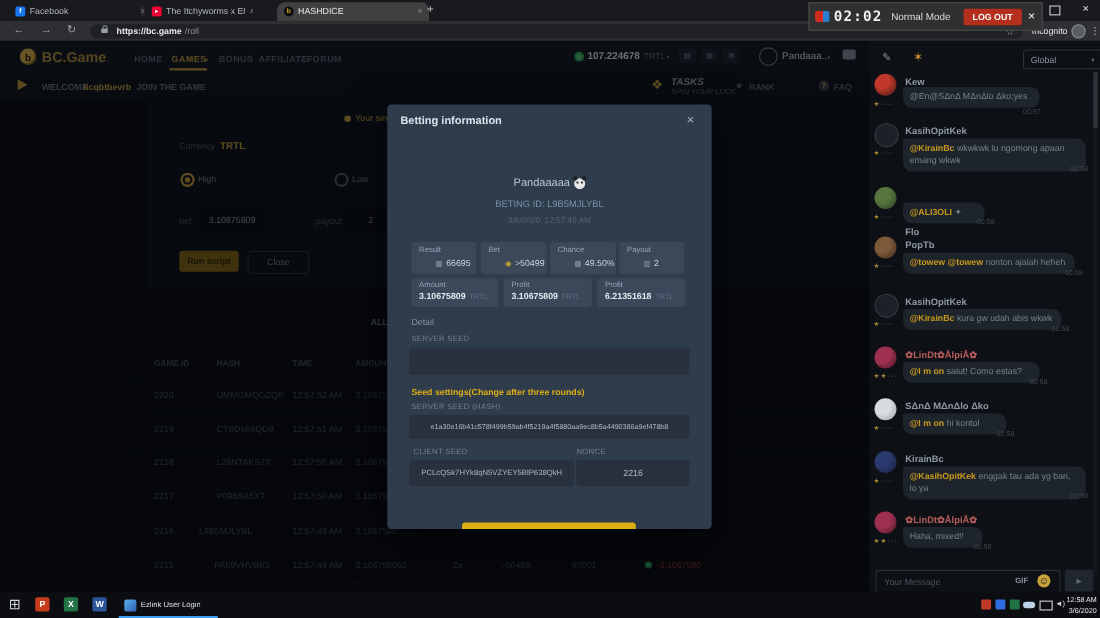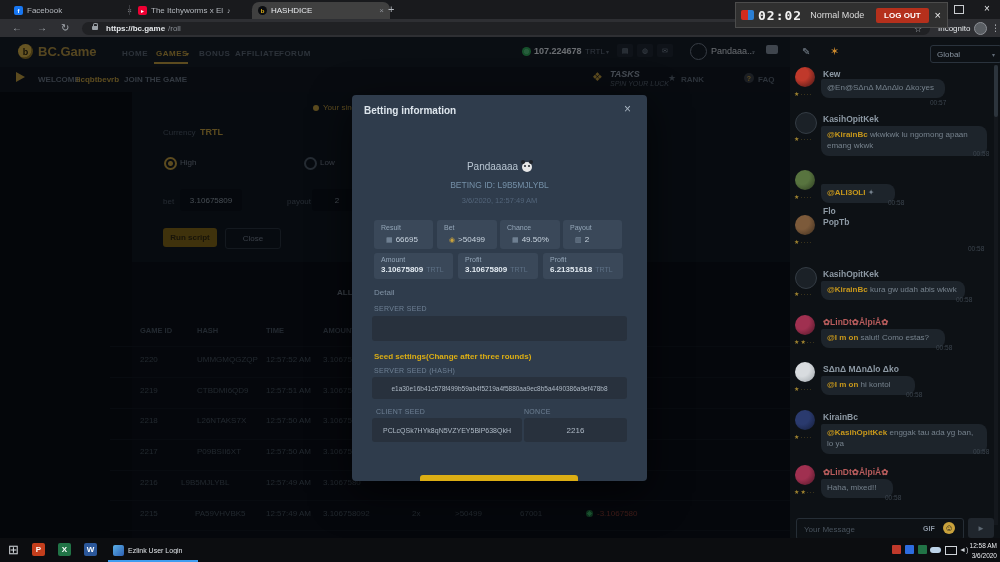--- a/index.html
+++ b/index.html
@@ -107,21 +107,21 @@
     font-size:10px;color:#b9c6d2;}
   .panda{width:10px;height:10px;background:#e8e8e8;border-radius:50%;position:relative;}
   .panda::before{content:"";position:absolute;top:-2px;left:-1px;width:4px;height:4px;background:#20242a;
     border-radius:50%;box-shadow:8px 0 0 #20242a;}
   .panda::after{content:"";position:absolute;top:3px;left:2px;width:2px;height:2px;background:#20242a;
     border-radius:50%;box-shadow:4px 0 0 #20242a;}
   .mbetid{left:0;top:85px;width:295px;text-align:center;font-size:8.5px;color:#7590a8;}
   .mdate{left:0;top:101px;width:295px;text-align:center;font-size:7.5px;color:#53657a;}
   .scard{background:#3a4859;border-radius:3px;}
   .sclabel{left:7px;top:4px;font-size:7px;color:#93a5b7;}
-  .scval{left:12px;top:15px;display:flex;align-items:center;gap:3px;font-size:8px;color:#c9d4df;}
+  .scval{left:22px;top:15px;display:flex;align-items:center;gap:3px;font-size:8px;color:#c9d4df;}
   .scic{font-size:7px;color:#8496a8;}
   .scic.gold{color:#c9a23c;}
   .aclabel{left:7px;top:3px;font-size:7px;color:#93a5b7;}
   .acval{left:7px;top:12px;font-size:8px;font-weight:bold;color:#e2eaf1;white-space:nowrap;}
   .acunit{font-size:7px;font-weight:normal;color:#5d7085;margin-left:3px;}
   .mlbl{font-size:8px;color:#8193a5;}
   .mlbl2{font-size:7px;color:#6e8094;letter-spacing:.3px;}
   .mbox{background:#28313d;border-radius:3px;display:flex;align-items:center;justify-content:center;
     font-size:7px;color:#aeb9c5;}
   .seedtitle{font-size:8px;font-weight:bold;color:#dcae14;}
@@ -401,20 +401,21 @@
 
     <div class="a avatar a-flo" style="left:5px;top:133px;"></div>
     <div class="a mname" style="left:33px;top:135px;margin-top:34px;">Flo</div>
     <div class="a badge" style="left:4px;top:156px;">★····</div>
     <div class="a mbubble" style="left:31px;top:147px;width:62px;"><span class="mention">@ALI3OLI</span><span> ✦</span></div>
     <div class="a mtime" style="left:98px;top:162px;">00:58</div>
 
     <div class="a avatar a-pop" style="left:5px;top:178px;"></div>
     <div class="a mname" style="left:33px;top:180px;">PopTb</div>
     <div class="a badge" style="left:4px;top:201px;">★····</div>
+    <div class="a mbubble" style="left:31px;top:193px;width:144px;"><span class="mention">@towew @towew</span><span> nonton ajalah heheh</span></div>
     <div class="a mtime" style="left:178px;top:208px;">00:58</div>
 
     <div class="a avatar a-kasih" style="left:5px;top:230px;"></div>
     <div class="a mname" style="left:33px;top:232px;">KasihOpitKek</div>
     <div class="a badge" style="left:4px;top:253px;">★····</div>
     <div class="a mbubble" style="left:31px;top:244px;width:132px;"><span class="mention">@KirainBc</span><span> kura gw udah abis wkwk</span></div>
     <div class="a mtime" style="left:166px;top:259px;">00:58</div>
 
     <div class="a avatar a-lin" style="left:5px;top:278px;"></div>
     <div class="a mname red" style="left:33px;top:280px;">✿LinDt✿ÅlpiÅ✿</div>

